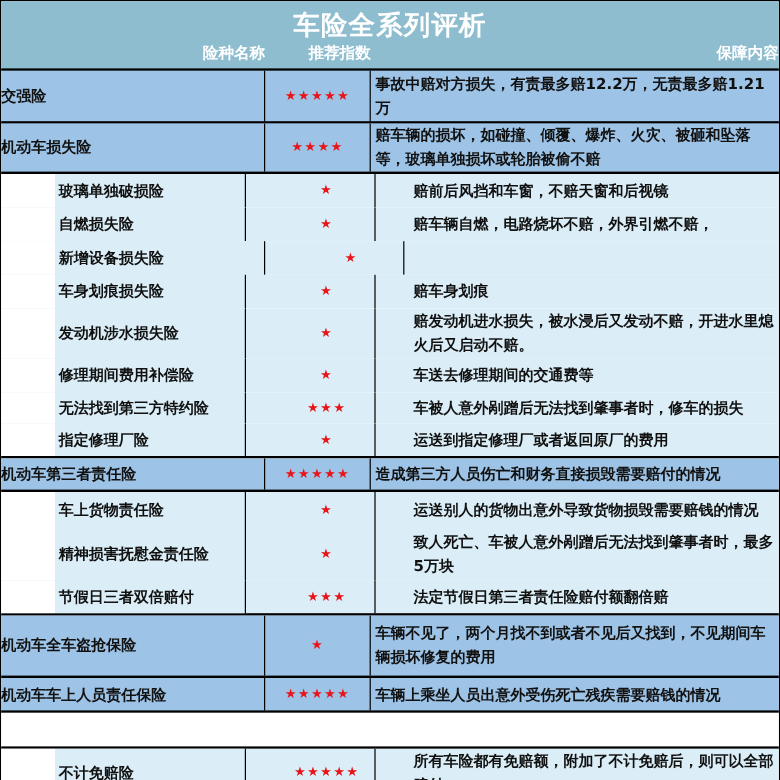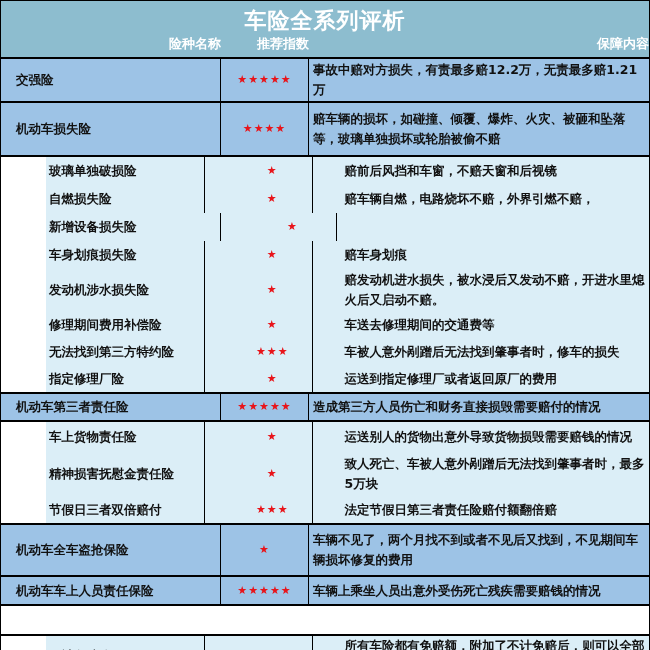--- a/index.html
+++ b/index.html
@@ -12,21 +12,21 @@
     .ch-stars { left: 220px; width: 88px; }
     .ch-desc { left: 308px; width: 340px; }
 
     .row { display: flex; position: relative; box-sizing: border-box; }
     .cell { box-sizing: border-box; display: flex; align-items: center; font-size: 12.5px; color: #111; font-weight: bold; line-height: 20px; }
     .c-name { width: 220px; border-right: 1px solid #000; }
     .c-stars { width: 88px; border-right: 1px solid #000; justify-content: center; color: #e8141a; font-size: 11px; letter-spacing: 1px; }
     .c-desc { width: 340px; padding-left: 4px; padding-right: 2px; }
 
     .main { background: #9dc3e6; border-bottom: 2px solid #000; }
-    .main .c-name { padding-left: 15px; }
+    .main .c-name { padding-left: 0; }
     .sub { background: #dbeef7; gap: 28px; }
     .sub .c-name { background: linear-gradient(to right, #ffffff 0, #ffffff 45px, #dbeef7 45px); padding-left: 48px; }
     .group-end { border-bottom: 2px solid #000; }
     .blank { background: #ffffff; border-bottom: 2px solid #000; height: 30px; }
   </style>
 </head>
 <body>
 
 <div class="sheet">
   <div class="header">
@@ -35,21 +35,21 @@
     <div class="colhead ch-stars">推荐指数</div>
     <div class="colhead ch-desc">保障内容</div>
   </div>
 
   <div class="row main" style="height:44px">
     <div class="cell c-name">交强险</div>
     <div class="cell c-stars">★★★★★</div>
     <div class="cell c-desc">事故中赔对方损失，有责最多赔12.2万，无责最多赔1.21万</div>
   </div>
 
-  <div class="row main" style="height:54px">
+  <div class="row main" style="height:42px">
     <div class="cell c-name">机动车损失险</div>
     <div class="cell c-stars">★★★★</div>
     <div class="cell c-desc">赔车辆的损坏，如碰撞、倾覆、爆炸、火灾、被砸和坠落等，玻璃单独损坏或轮胎被偷不赔</div>
   </div>
 
   <div class="row sub" style="height:28px">
     <div class="cell c-name">玻璃单独破损险</div>
     <div class="cell c-stars">★</div>
     <div class="cell c-desc">赔前后风挡和车窗，不赔天窗和后视镜</div>
   </div>

